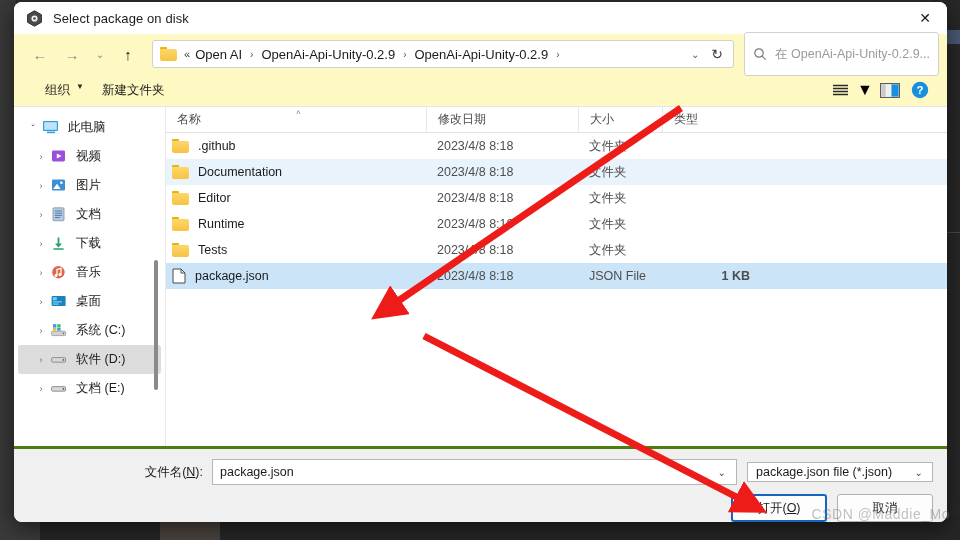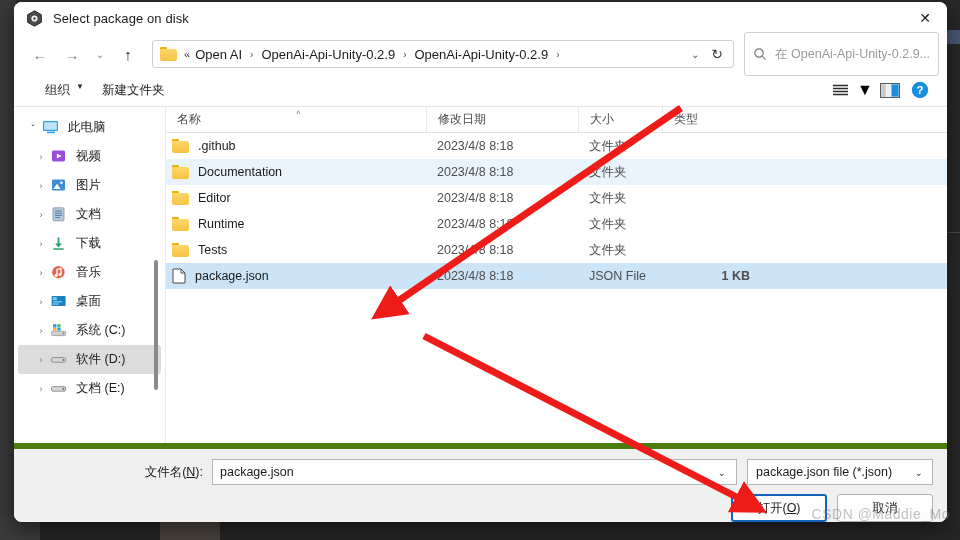--- a/index.html
+++ b/index.html
@@ -15,21 +15,21 @@
   #backdrop .bd-panel-b { position: absolute; right: 0; top: 0; width: 28px; height: 540px; background: #282828; }
   #backdrop .bd-accent  { position: absolute; right: 0; top: 30px; width: 28px; height: 14px; background: #4a5a78; }
   #backdrop .bd-strip1  { position: absolute; left: 0; bottom: 0; width: 960px; height: 24px; background: #262626; }
   #backdrop .bd-strip2  { position: absolute; left: 160px; bottom: 0; width: 60px; height: 24px; background: #4a443f; }
   #backdrop .bd-strip3  { position: absolute; left: 0; bottom: 0; width: 40px; height: 24px; background: #3a3a3a; }
   #backdrop .bd-line    { position: absolute; right: 0; top: 232px; width: 28px; height: 1px; background: #4a4a4a; }
 
   
   #dialog {
     position: absolute; left: 14px; top: 2px; width: 933px; height: 520px;
-    background: #ffffff; border-radius: 8px; overflow: hidden;
+    background: #fef9c3; border-radius: 8px; overflow: hidden;
     box-shadow: 0 6px 22px rgba(0,0,0,.55);
     display: flex; flex-direction: column;
   }
 
   
   .titlebar { height: 32px; flex: 0 0 32px; display: flex; align-items: center;
               background: #ffffff; padding-left: 12px; }
   .title-icon { width: 17px; height: 17px; flex: 0 0 17px; position: relative; margin-right: 10px; }
   .title-text { font-size: 13px; color: #1b1b1b; letter-spacing: .1px; }
   .titlebar-spacer { flex: 1 1 auto; }
@@ -108,31 +108,31 @@
   .cell.c-name { display: flex; align-items: center; gap: 9px; padding-left: 6px; }
 
   
   .ico-folder { width: 17px; height: 14px; flex: 0 0 17px; position: relative; }
   .ico-folder::before { content:""; position:absolute; left:0; top:0; width:7px; height:3px;
                         background:#eab308; border-radius:1px 1px 0 0; }
   .ico-folder::after  { content:""; position:absolute; left:0; top:2px; width:17px; height:12px;
                         background: linear-gradient(180deg,#fdd76a 0%,#f6c344 100%); border-radius:1px 2px 2px 2px; }
 
   
-  .bottom { flex: 0 0 74px; background: #f0f0f0; border-top: 6px solid #4d7c0f;
+  .bottom { flex: 0 0 74px; background: #f0f0f0; border-top: 3px solid #4d7c0f;
             padding: 10px 14px 0 0; }
   .fn-row { display: flex; align-items: center; height: 26px; }
   .fn-label { width: 198px; text-align: right; padding-right: 9px; font-size: 12.5px; color: #1b1b1b; }
   .fn-label u { text-decoration: underline; }
   .fn-input { flex: 1 1 auto; height: 26px; background: #fff; border: 1px solid #b5b5b5;
               display: flex; align-items: center; padding: 0 4px 0 7px; min-width: 0; }
   .fn-input .val { flex: 1 1 auto; font-size: 12.5px; color: #1b1b1b; white-space: nowrap;
                    overflow: hidden; }
   .fn-input .chev { font-size: 10px; color: #4a4a4a; padding: 0 6px; cursor: pointer; }
-  .filter-sel { flex: 0 0 186px; height: 26px; margin-left: 10px; background: #fff;
+  .filter-sel { flex: 0 0 186px; height: 20px; margin-left: 10px; background: #fff;
                 border: 1px solid #b5b5b5; display: flex; align-items: center; padding: 0 4px 0 8px; }
   .filter-sel .val { flex: 1 1 auto; font-size: 12.5px; color: #1b1b1b; white-space: nowrap; overflow: hidden; }
   .filter-sel .chev { font-size: 10px; color: #4a4a4a; padding: 0 5px; }
 
   .btn-row { display: flex; justify-content: flex-end; align-items: center; gap: 10px; margin-top: 9px; }
   .btn { width: 96px; height: 28px; border: 1px solid #b0b0b0; background: #fdfdfd; border-radius: 3px;
          font-size: 12.5px; color: #1b1b1b; display: flex; align-items: center; justify-content: center;
          cursor: pointer; }
   .btn.default { border: 2px solid #1565c0; }
   .btn u { text-decoration: underline; }

